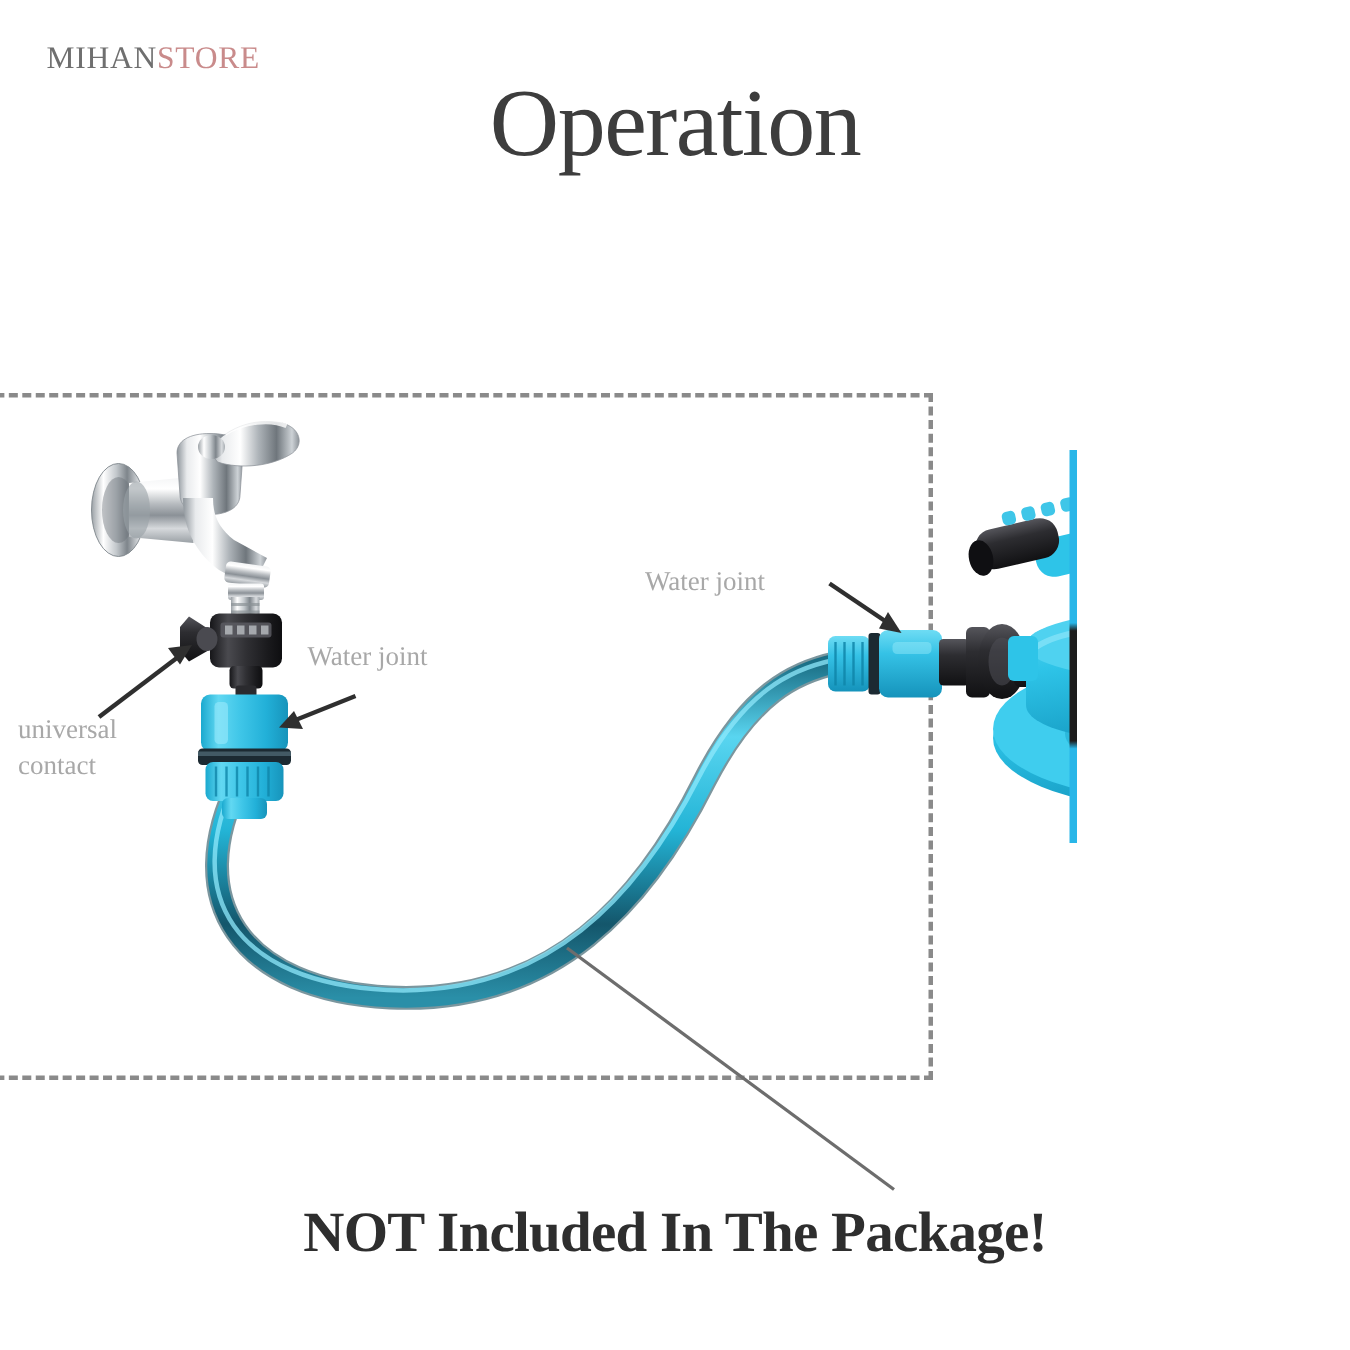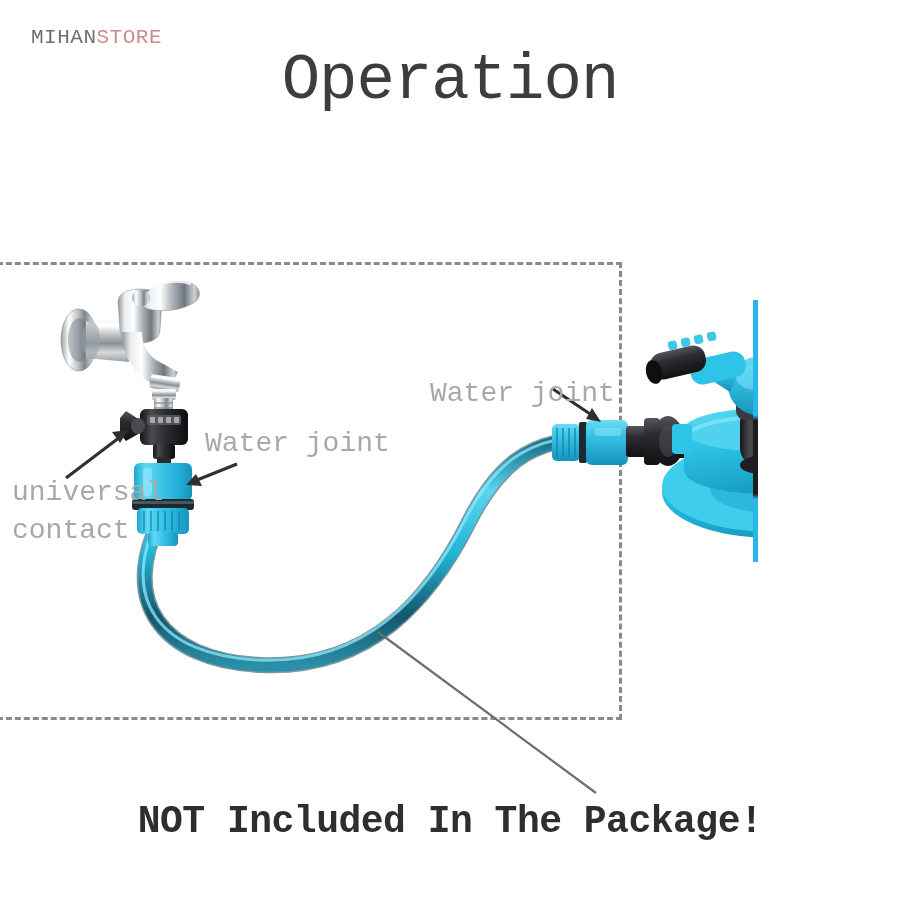--- a/index.html
+++ b/index.html
@@ -5,23 +5,22 @@
   html, body {
     margin: 0;
     padding: 0;
     background: #ffffff;
   }
   #page {
     position: relative;
     width: 718px;
     height: 900px;
     background: #ffffff;
-    font-family: Liberation Mono, monospace;
+    font-family: Liberation Serif, serif;
     overflow: hidden;
-    padding-left: 40px;
   }
 
   
   #brand {
     position: absolute;
     left: 31px;
     top: 26px;
     font-size: 21px;
     letter-spacing: 0.5px;
     white-space: nowrap;
@@ -51,21 +50,21 @@
     height: 458px;
     border: 3px dashed #8a8a8a;
     border-left: none;
     box-sizing: border-box;
   }
 
   
   .callout {
     position: absolute;
     color: #a8a8a8;
-    font-size: 28px;
+    font-size: 18px;
     white-space: nowrap;
     line-height: 1.35;
   }
   #label-universal { left: 12px; top: 474px; }
   #label-joint-1   { left: 205px; top: 425px; }
   #label-joint-2   { left: 430px; top: 375px; }
 
   
   #caption {
     position: absolute;

